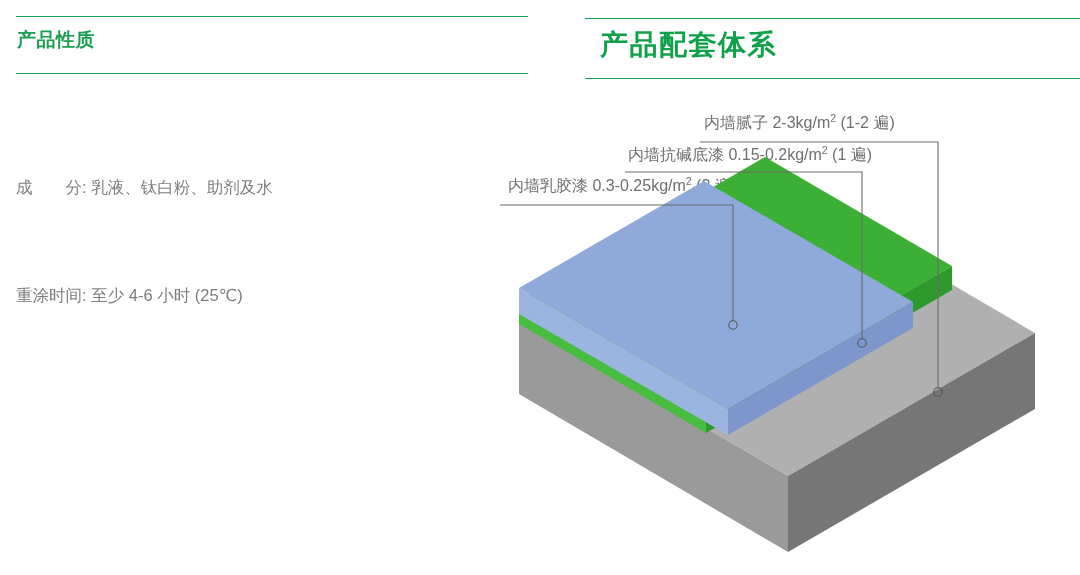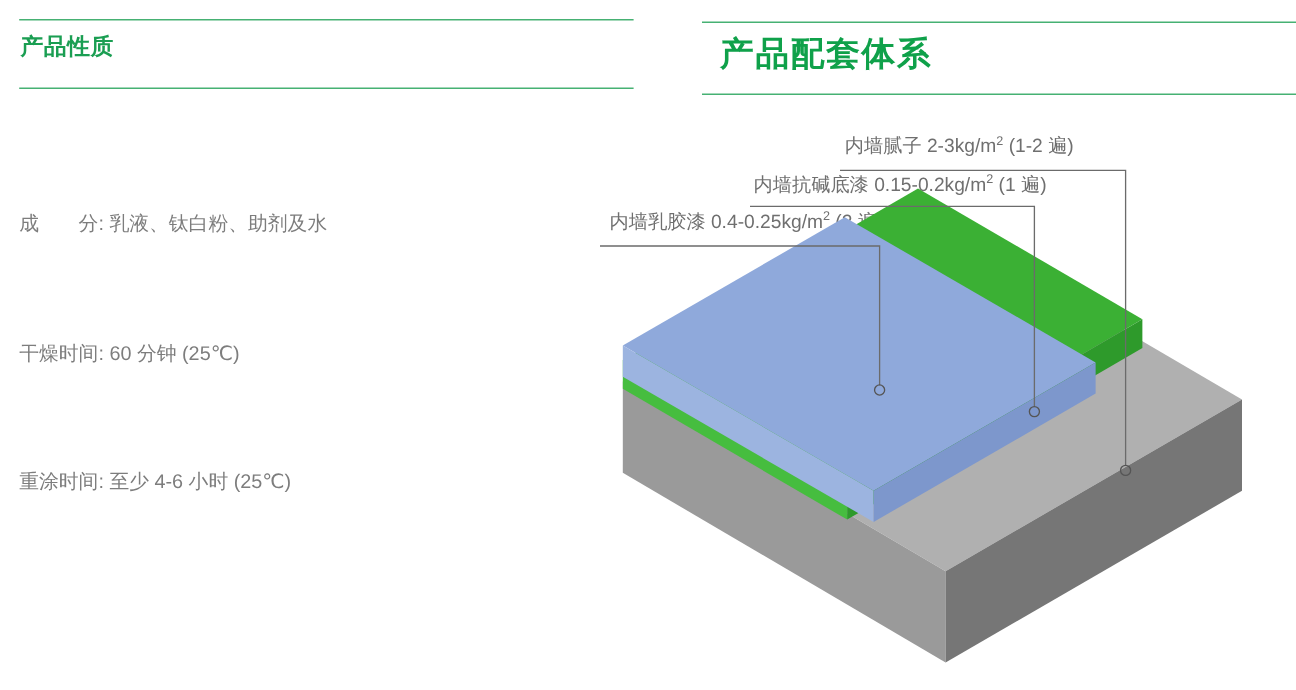--- a/index.html
+++ b/index.html
@@ -134,34 +134,33 @@
 
 <div id="page">
 
   <div class="left-panel">
     <div class="rule left-rule-top"></div>
     <div class="left-title">产品性质</div>
     <div class="rule left-rule-bottom"></div>
 
     <div class="spec-list">
       <div class="spec-row"><span>成　　分: 乳液、钛白粉、助剂及水</span></div>
-      <div class="spec-row"><span>干燥时间: 60 分钟 (25℃)</span></div>
       <div class="spec-row"><span>重涂时间: 至少 4-6 小时 (25℃)</span></div>
       
       
     </div>
   </div>
 
   <div class="right-panel">
     <div class="rule right-rule-top"></div>
     <div class="right-title">产品配套体系</div>
     <div class="rule right-rule-bottom"></div>
   </div>
 
-  <div class="anno anno-1"><span>内墙乳胶漆 0.4-0.25kg/m</span><span class="sup">2</span><span> (2 遍)</span></div>
+  <div class="anno anno-1"><span>内墙乳胶漆 0.3-0.25kg/m</span><span class="sup">2</span><span> (2 遍)</span></div>
 
   <div class="anno anno-2"><span>内墙抗碱底漆 0.15-0.2kg/m</span><span class="sup">2</span><span> (1 遍)</span></div>
 
   <div class="anno anno-3"><span>内墙腻子 2-3kg/m</span><span class="sup">2</span><span> (1-2 遍)</span></div>
 
   <svg class="diagram-svg" viewBox="0 0 1080 575">
 
     <g>
 
       <polygon points="519,318 765,175 1035,333 788,476" fill="#b0b0b0"></polygon>

